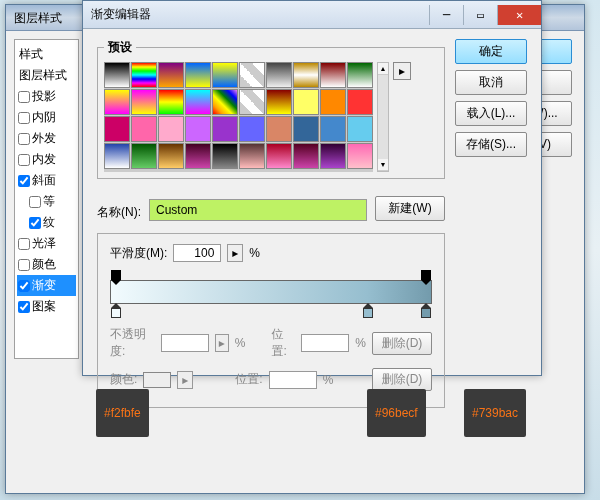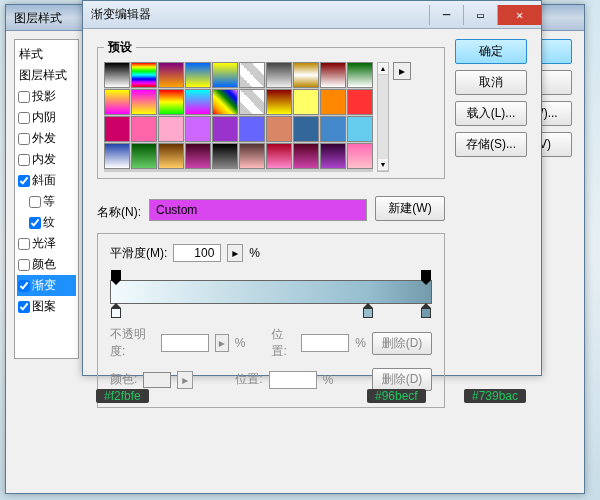--- a/index.html
+++ b/index.html
@@ -93,21 +93,21 @@
     grid-auto-rows: 26px;
     gap:1px;
     background:#ccc;
     width:fit-content;
   }
   .sw { width:26px;height:26px; border:1px solid #888; }
   .sw-row-extras { display:flex; align-items:flex-start; gap:4px; margin-left:4px;}
   .swwrap{ display:flex; }
   .namefld { display:flex; align-items:flex-end; gap:8px; margin-top:12px; }
   .namefld input {
-    flex:1; border:1px solid #999; padding:3px 6px; font-size:12px; background:#d946ef;margin-top:8px;
+    flex:1; border:1px solid #999; padding:3px 6px; font-size:12px; background:#bef264;margin-top:8px;
   }
   .gradbox {
     border:1px solid #aaa; margin-top:12px; padding:10px 12px 16px;
   }
   .row { display:flex; align-items:center; gap:6px; margin-bottom:8px; }
   select, input.num {
     border:1px solid #999; background:#fff; font-size:12px; padding:1px 4px;
   }
   input.num { width:48px; text-align:left;padding-left:20px; }
   .spin { border:1px solid #999; width:16px; height:18px; background:#eee; display:flex;align-items:center;justify-content:center; }
@@ -126,22 +126,22 @@
     position:absolute; transform:translateX(-50%);
     width:10px;height:10px; top:4px;
     border:1px solid #333;
   }
   .cstop::before{content:"";position:absolute;left:-1px;top:-6px;width:0;height:0;border-left:5px solid transparent;border-right:5px solid transparent;border-bottom:5px solid #333;}
   .grpRow { display:flex; align-items:center; gap:6px; margin-top:8px; color:#888; }
   .grpRow .btn { min-width:60px; padding:2px 6px; }
   .swatchbox { width:28px;height:16px;border:1px solid #888;background:#eee; }
   .tooltip {
     position:absolute;
-    background:#3a3a3a; color:#22c55e;
-    padding:0 8px; font-size:12px; border-radius:2px;
+    background:#3a3a3a; color:#f97316;
+    padding:17px 8px; font-size:12px; border-radius:2px;
     white-space:nowrap;
   }
   .scrollbar { width:12px; background:#e1e1e1; border:1px solid #bbb; display:flex; flex-direction:column; }
   .sbbtn { height:12px; background:#f4f4f4; border-bottom:1px solid #ccc; text-align:center; font-size:7px; line-height:12px; }
   .sbtrack{flex:1;}
   .sidectrl { width:18px;height:18px;border:1px solid #888;background:#eee;display:flex;align-items:center;justify-content:center;cursor:pointer; }
 </style>
 </head>
 <body>
 

